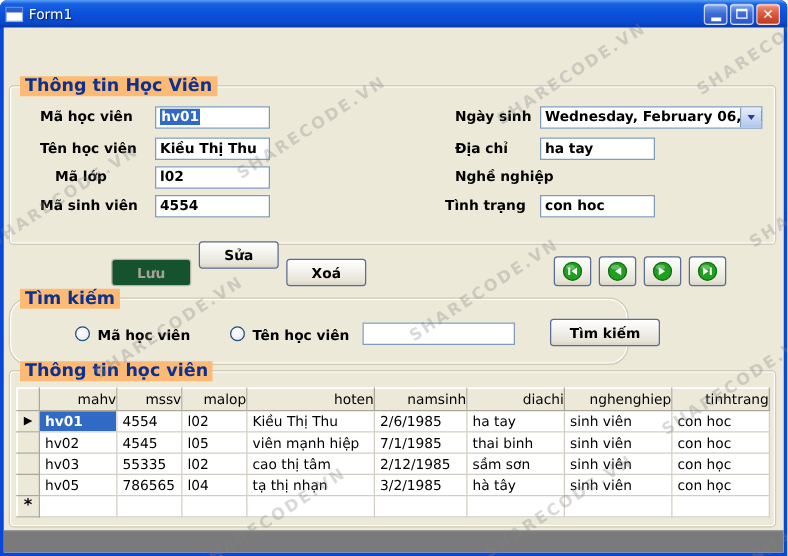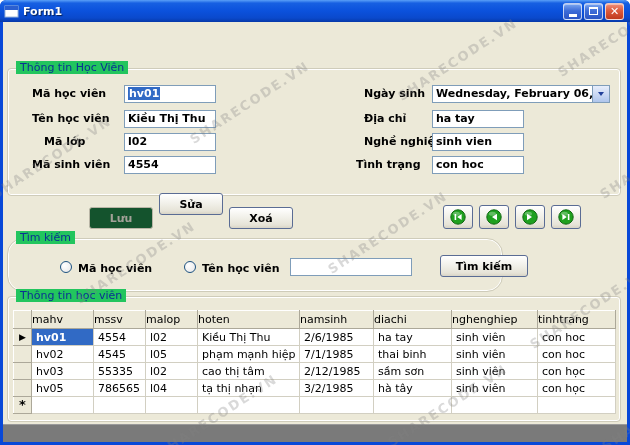--- a/index.html
+++ b/index.html
@@ -14,21 +14,21 @@
 
   
   .titlebar {
     position:absolute; top:0; left:0; width:630px; height:22px;
     background:linear-gradient(180deg,#5aa0f8 0%,#1760e2 14%,#0b51dc 50%,#0a49cc 82%,#0638a8 100%);
     border-radius:6px 6px 0 0;
     display:flex; align-items:center; padding:0 4px;
   }
   .app-icon { width:15px; height:15px; margin-right:4px; display:inline-flex; }
   .title-text {
-    color:#fff; font-size:11px; font-weight:bold;
+    color:#fff; font-size:11px; font-weight:normal;
     text-shadow:1px 1px 1px rgba(0,0,0,.6); flex:1;
   }
   .tb-btns { display:flex; gap:2px; margin-right:2px; }
   .wbtn {
     width:19px; height:17px; border-radius:3px;
     border:1px solid rgba(255,255,255,.7);
     background:linear-gradient(180deg,#7da7f0 0%,#3d6cd8 45%,#2b55c4 100%);
     display:flex; align-items:center; justify-content:center;
     box-shadow:inset 0 1px 0 rgba(255,255,255,.4);
   }
@@ -48,21 +48,21 @@
     font-size:22px; font-weight:bold; letter-spacing:1px; color:#111;
   }
 
   
   .groupbox {
     position:absolute; border:1px solid #cfccba; border-radius:4px;
     box-shadow:inset 0 0 0 1px #ffffff;
   }
   .glabel {
     position:absolute; top:-8px; left:8px; padding:0 4px;
-    background:#22c55e; color:#0b3191; font-size:11px; font-weight:normal;
+    background:#fdba74; color:#0b3191; font-size:14px; font-weight:bold;
     white-space:nowrap;
   }
   .g-info   { left:4px; top:46px;  width:614px; height:128px; }
   .g-search { left:4px; top:216px; width:496px; height:54px;border-radius:16px;  }
   .g-grid   { left:4px; top:274px; width:614px; height:126px; }
 
   .flabel { position:absolute; font-size:11px; font-weight:bold; color:#000; white-space:nowrap; }
 
   .tb {
     position:absolute; height:18px; background:#fff;
@@ -110,21 +110,21 @@
   
   table.grid {
     position:absolute; left:5px; top:13px; width:602px;
     border-collapse:collapse; table-layout:fixed;
     background:#fff; border:1px solid #696969;
     font-size:11px;
   }
   table.grid th {
     background:#ece9d8; height:18px; font-weight:normal;
     border:1px solid #aca899; border-top-color:#fff; border-left-color:#fff;
-    text-align:left; overflow:hidden; white-space:nowrap;
+    text-align:right; overflow:hidden; white-space:nowrap;
   }
   table.grid td {
     height:17px; border:1px solid #d2cfc2; padding:0 4px;
     overflow:hidden; white-space:nowrap; color:#000;
   }
   table.grid td.rowhdr {
     background:#ece9d8; border:1px solid #aca899;
     border-top-color:#fff; border-left-color:#fff;
     text-align:center; padding:0; font-size:9px;
   }
@@ -192,21 +192,20 @@
       <span class="flabel" style="left:356px;top:66px">Nghề nghiệp</span>
       <span class="flabel" style="left:348px;top:89px">Tình trạng</span>
 
       <div class="tb combo" style="left:424px;top:16px;width:178px">
         <span>Wednesday, February 06, 1985</span>
         <span class="combo-btn">
             <span class="combo-arrow"></span>
           </span>
       </div>
       <div class="tb" style="left:424px;top:41px;width:92px">ha tay</div>
-      <div class="tb" style="left:424px;top:64px;width:92px">sinh vien</div>
       <div class="tb" style="left:424px;top:87px;width:92px">con hoc</div>
     </div>
 
     <button class="btn disabled" style="left:86px;top:185px;width:64px">Lưu</button>
     <button class="btn" style="left:156px;top:171px;width:64px">Sửa</button>
     <button class="btn" style="left:226px;top:185px;width:64px">Xoá</button>
 
     <button class="btn nav" style="left:440px;top:183px">
       <svg width="16" height="16" viewBox="0 0 16 16">
         <circle cx="8" cy="8" r="7.2" fill="#1fa01f" stroke="#116811"></circle>
@@ -285,21 +284,21 @@
               <td>2/6/1985</td>
               <td>ha tay</td>
               <td>sinh viên</td>
               <td>con hoc</td>
             </tr>
             <tr>
               <td class="rowhdr"></td>
               <td>hv02</td>
               <td>4545</td>
               <td>l05</td>
-              <td>phạm mạnh hiệp</td>
+              <td>viên mạnh hiệp</td>
               <td>7/1/1985</td>
               <td>thai binh</td>
               <td>sinh viên</td>
               <td>con hoc</td>
             </tr>
             <tr>
               <td class="rowhdr"></td>
               <td>hv03</td>
               <td>55335</td>
               <td>l02</td>

